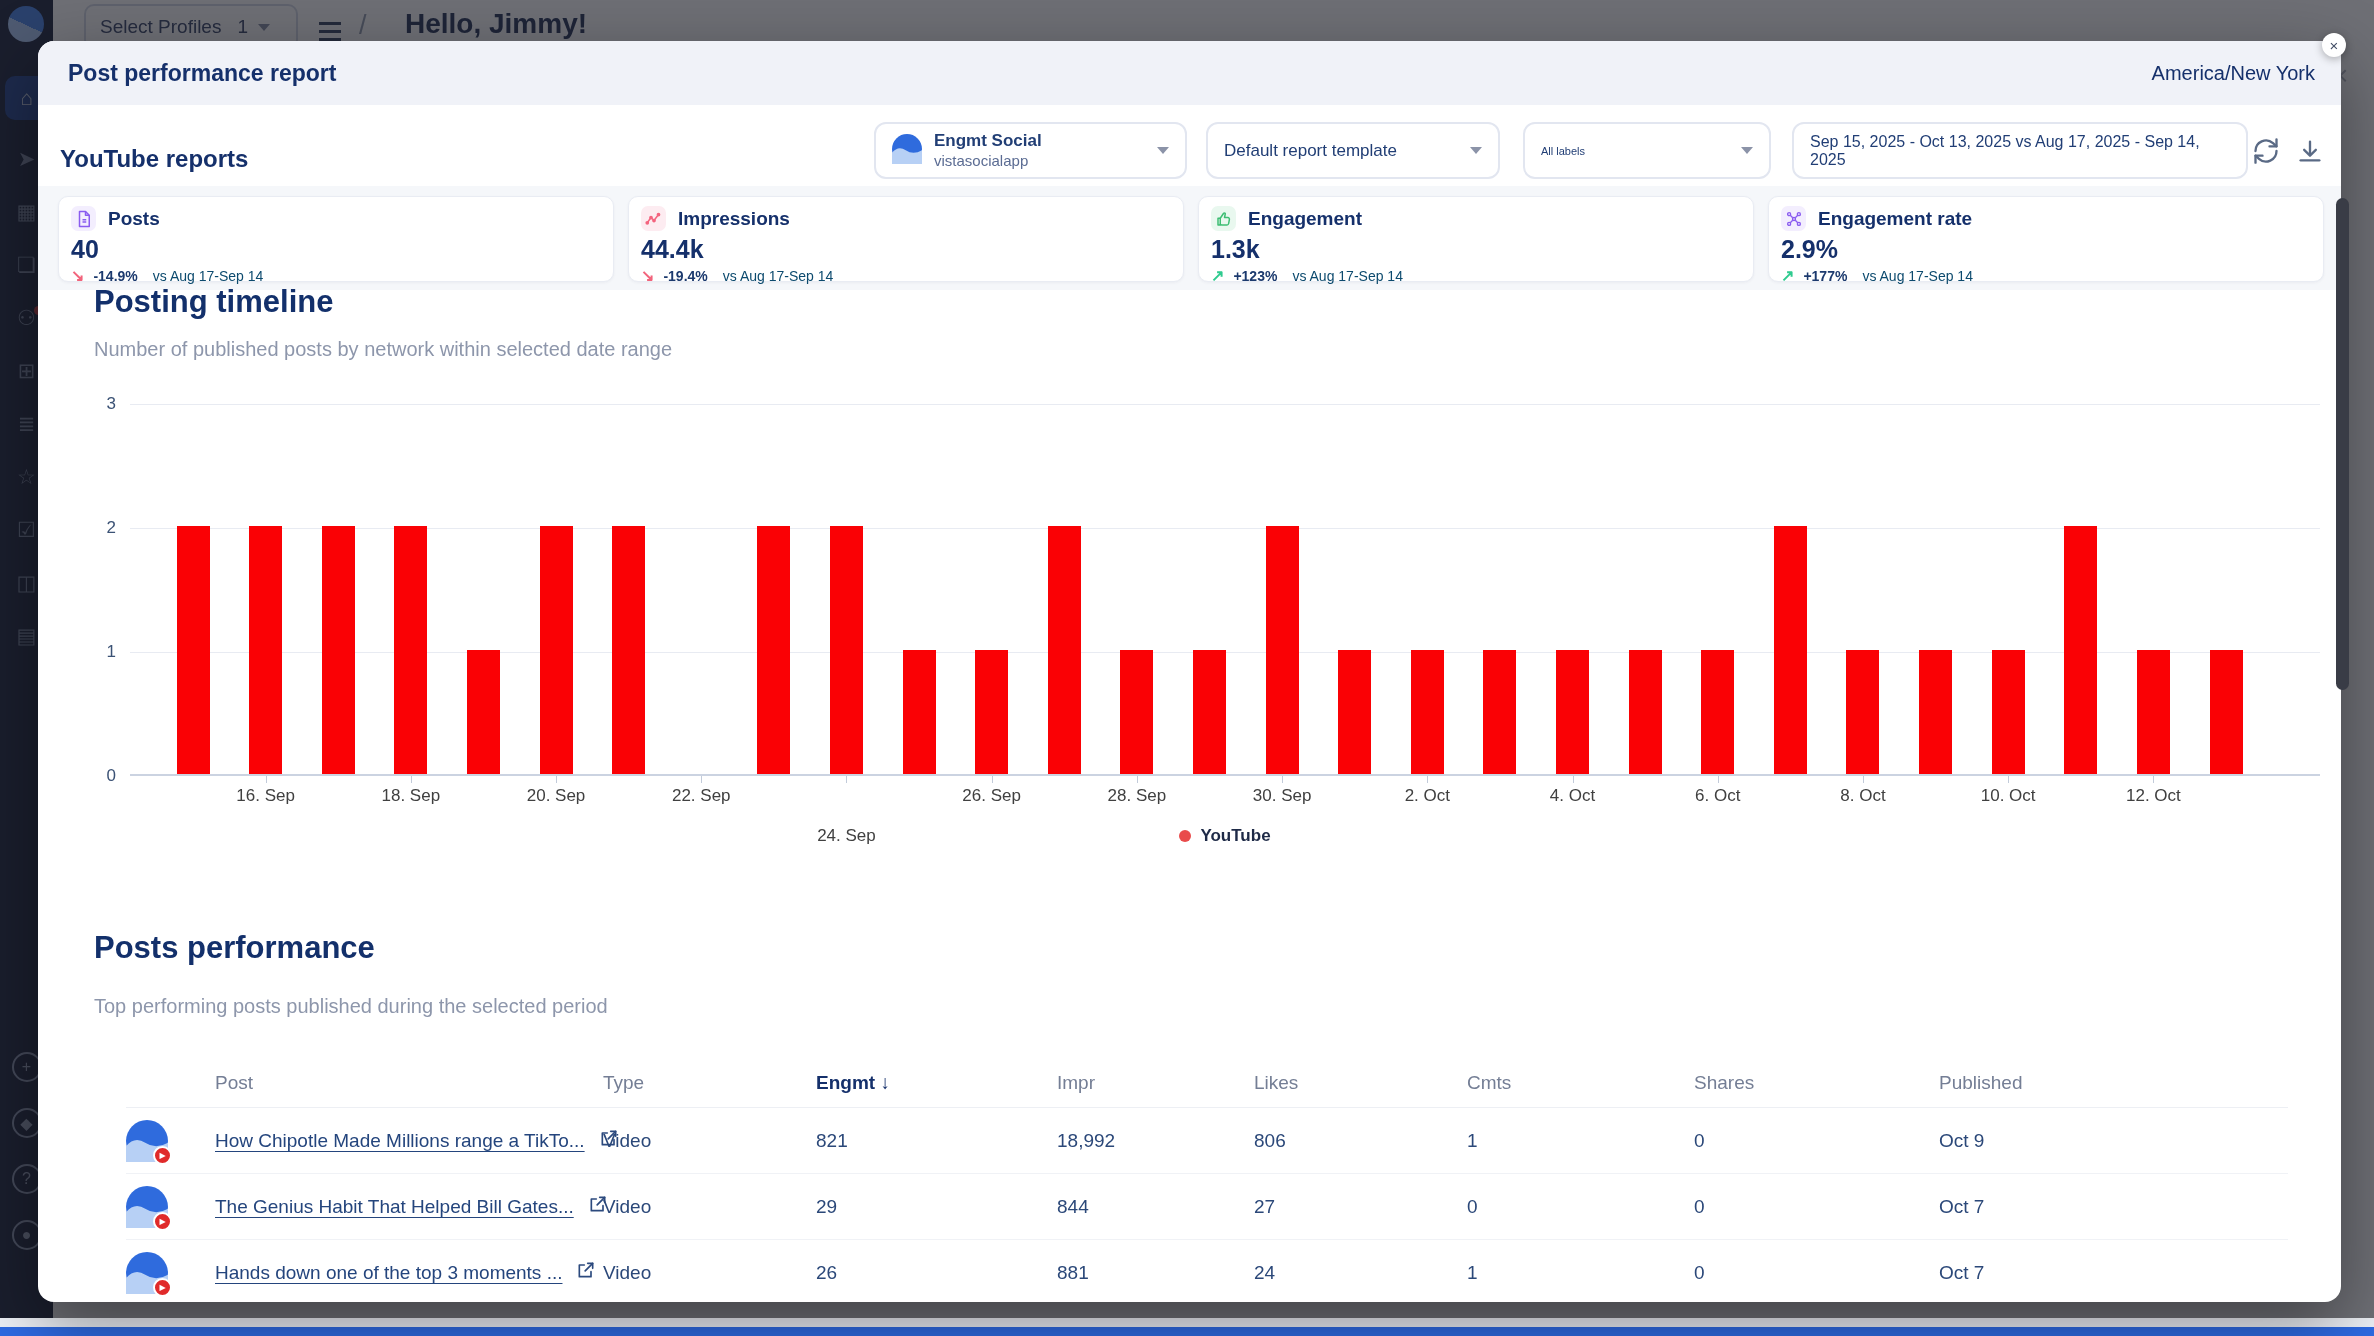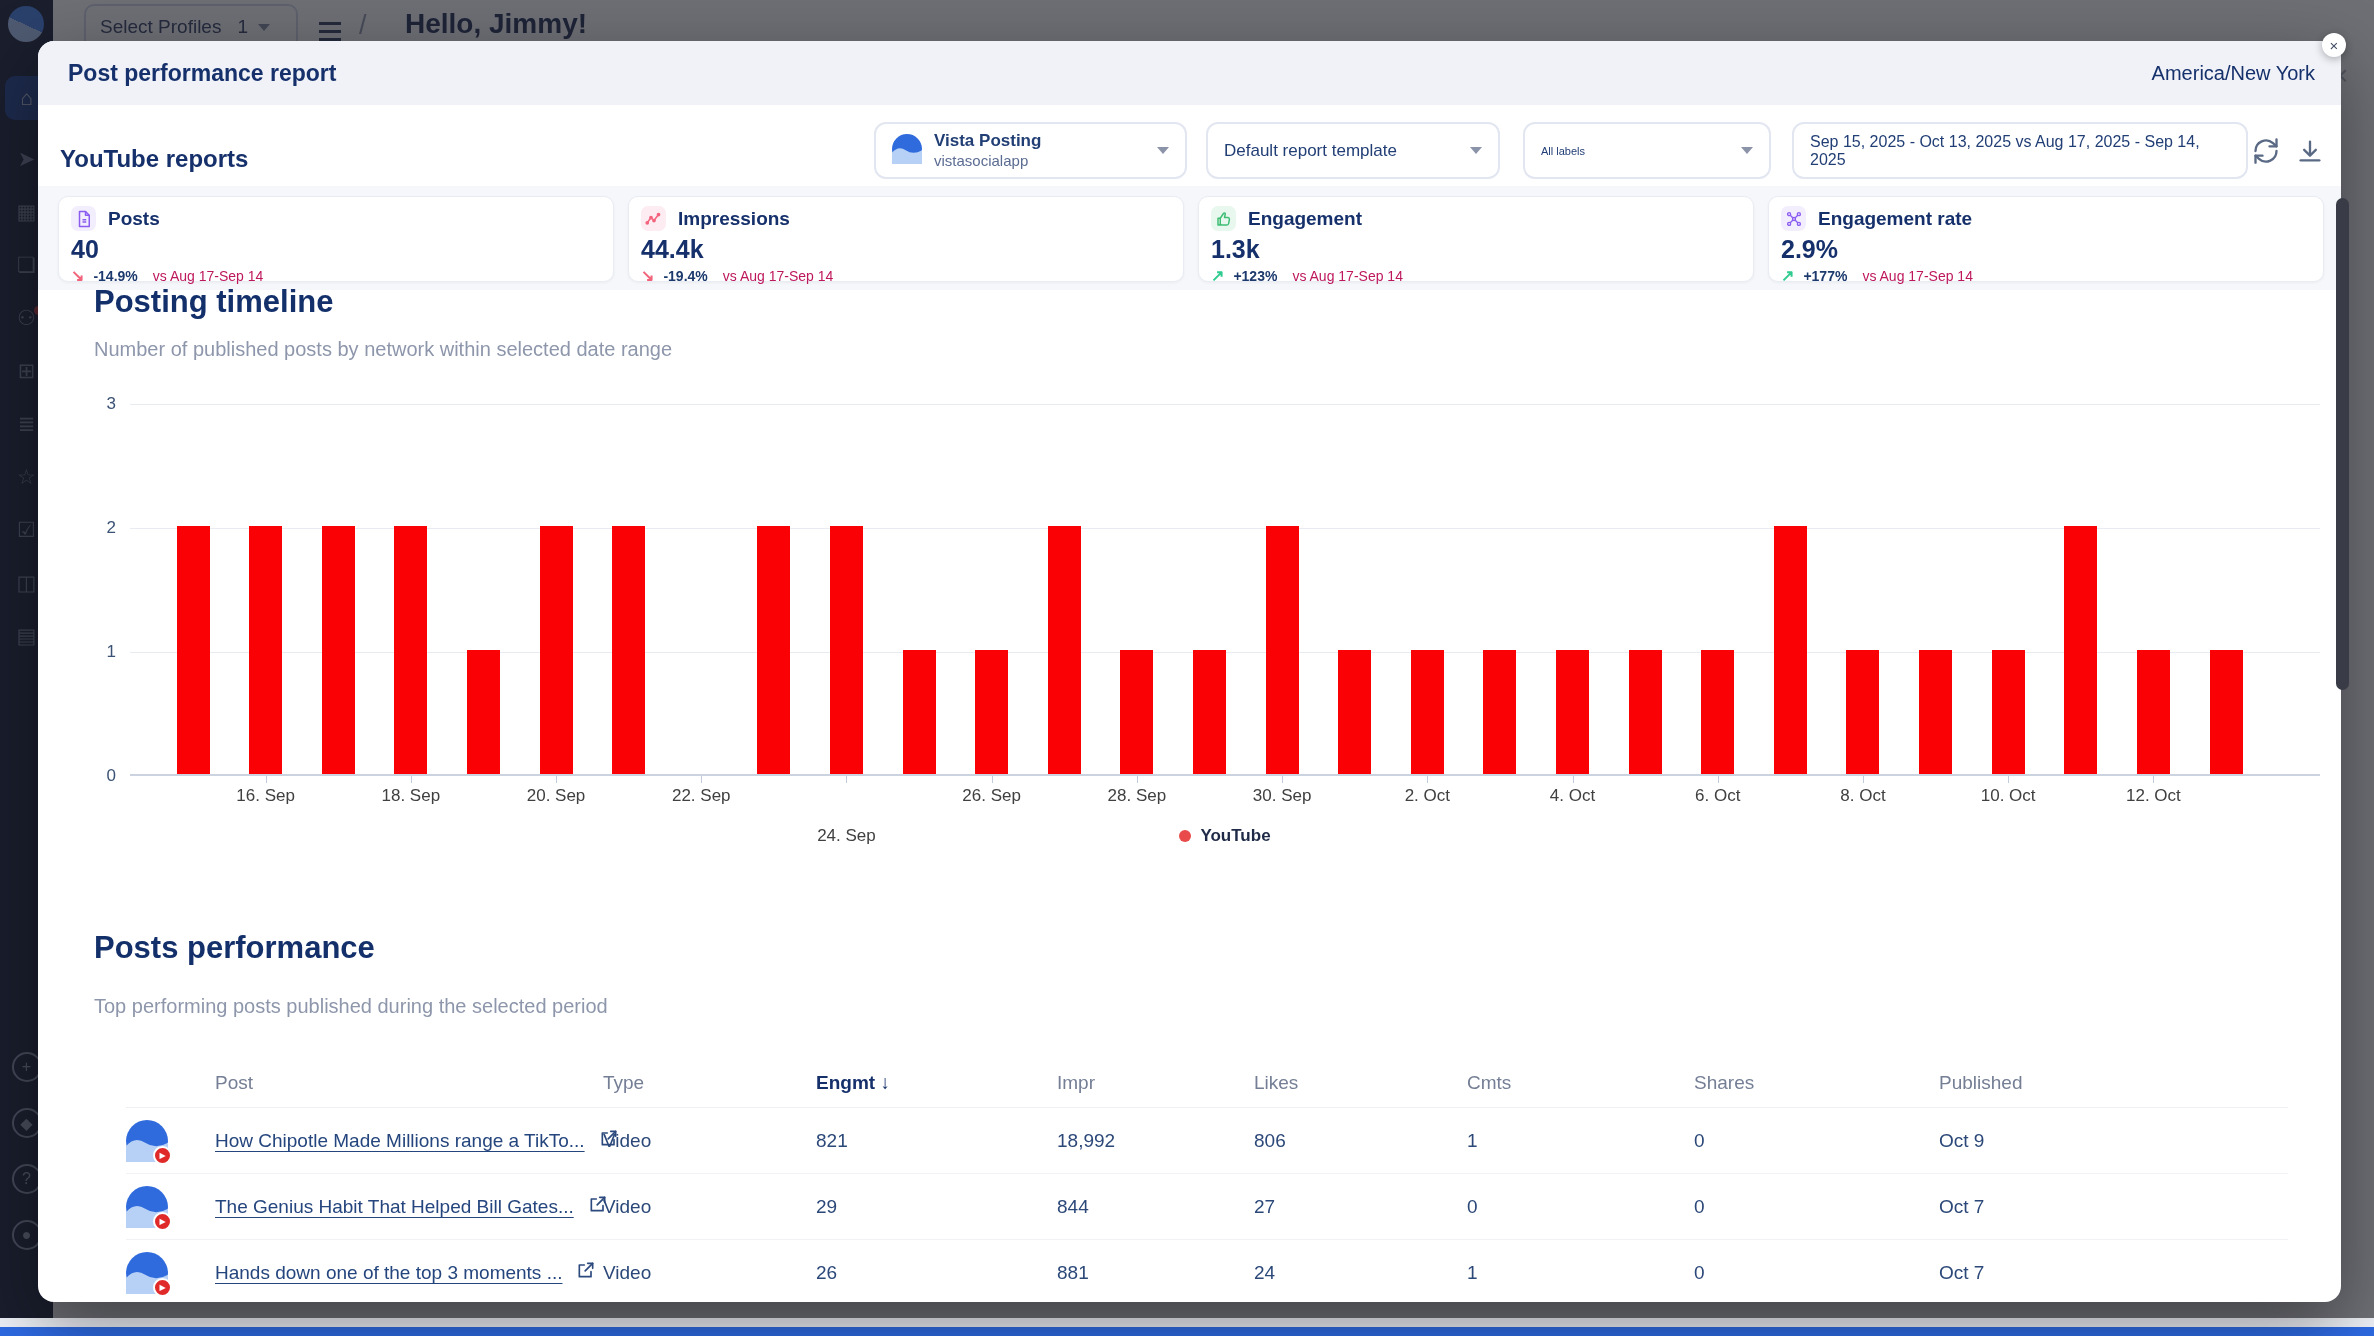--- a/index.html
+++ b/index.html
@@ -66,21 +66,21 @@
   .card1{left:20px;} .card2{left:590px;} .card3{left:1160px;} .card4{left:1730px;}
   .card-head { display:flex; align-items:center; gap:12px; }
   .chip { width:25px; height:25px; border-radius:7px; display:flex; align-items:center; justify-content:center; }
   .chip.purple{ background:#f3eefe; color:#8a5cf0; } .chip.pink{ background:#fdecf1; color:#f4647f; }
   .chip.green{ background:#e9f8ef; color:#3fbe74; }
   .card-title { font-size:19px; font-weight:600; color:#15306b; }
   .card-value { font-size:25px; font-weight:600; color:#15306b; margin-top:4px; }
   .card-delta { display:flex; align-items:center; gap:9px; margin-top:2px; }
   .d-arrow { font-size:16px; font-weight:700; } .d-arrow.down{ color:#f2647c; } .d-arrow.up{ color:#2fcb8f; }
   .d-val { font-size:14px; font-weight:700; color:#1c3a6e; }
-  .d-vs { font-size:14px; color:#be185d; margin-left:6px; }
+  .d-vs { font-size:14px; color:#0c4a6e; margin-left:6px; }
 
   .tl-title { position:absolute; left:56px; top:243px; font-size:31px; font-weight:700; color:#13306b; }
   .tl-sub { position:absolute; left:56px; top:297px; font-size:20px; color:#8d96ab; }
 
   .yaxis { position:absolute; left:30px; top:363px; width:48px; height:372px; }
   .yaxis div { position:absolute; right:0; width:48px; text-align:right; font-size:17px; color:#3b5275; height:22px; line-height:22px; }
   .plot { position:absolute; left:92px; top:363px; width:2190px; height:372px; border-bottom:2px solid #cbd3e1; }
   .gridline { position:absolute; left:0; width:100%; height:1px; background:#e8ebf2; }
   .bar { position:absolute; bottom:0; width:33px; background:#fa0105; }
   .xtick { position:absolute; width:1px; height:7px; background:#c2cbda; top:372px; }
@@ -170,21 +170,21 @@
     <div class="yt-title">YouTube reports</div>
 
     <div class="ctl profile-select">
       <span>
         <svg width="30" height="30" viewBox="0 0 48 48">
             <circle cx="24" cy="24" r="24" fill="#2f6bdd"></circle>
             <path d="M0 30 Q10 18 22 26 T48 26 L48 48 L0 48 Z" fill="#b7d0f5"></path>
           </svg>
       </span>
       <span>
-        <div class="pr-name">Vista Posting</div>
+        <div class="pr-name">Engmt Social</div>
         <div class="pr-handle">vistasocialapp</div>
       </span>
       <span class="chev"></span>
     </div>
 
     <div class="ctl template-select">
       <span>Default report template</span>
       <span class="chev"></span>
     </div>
 

